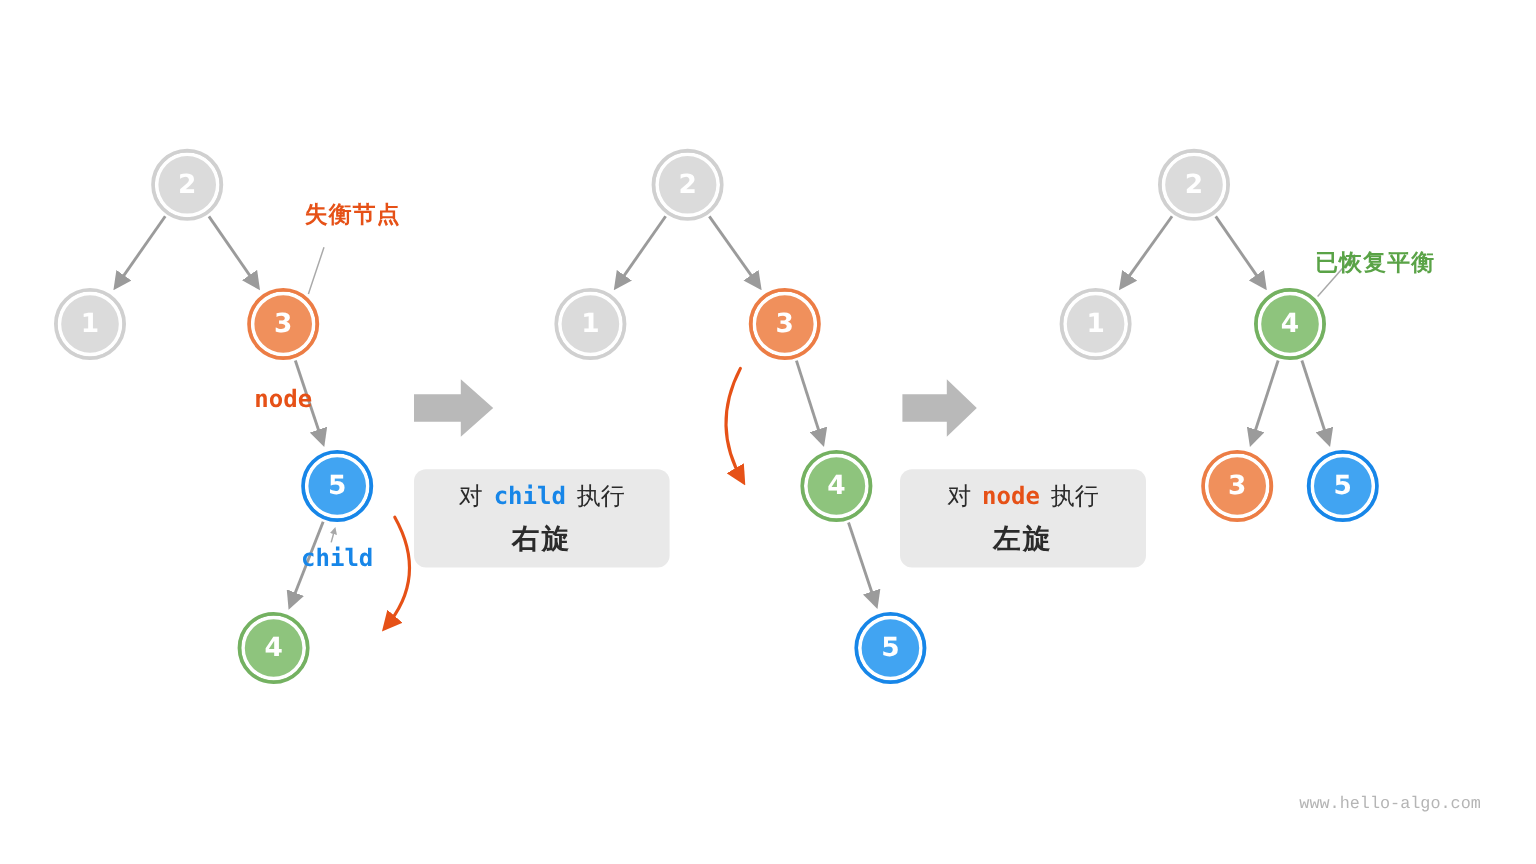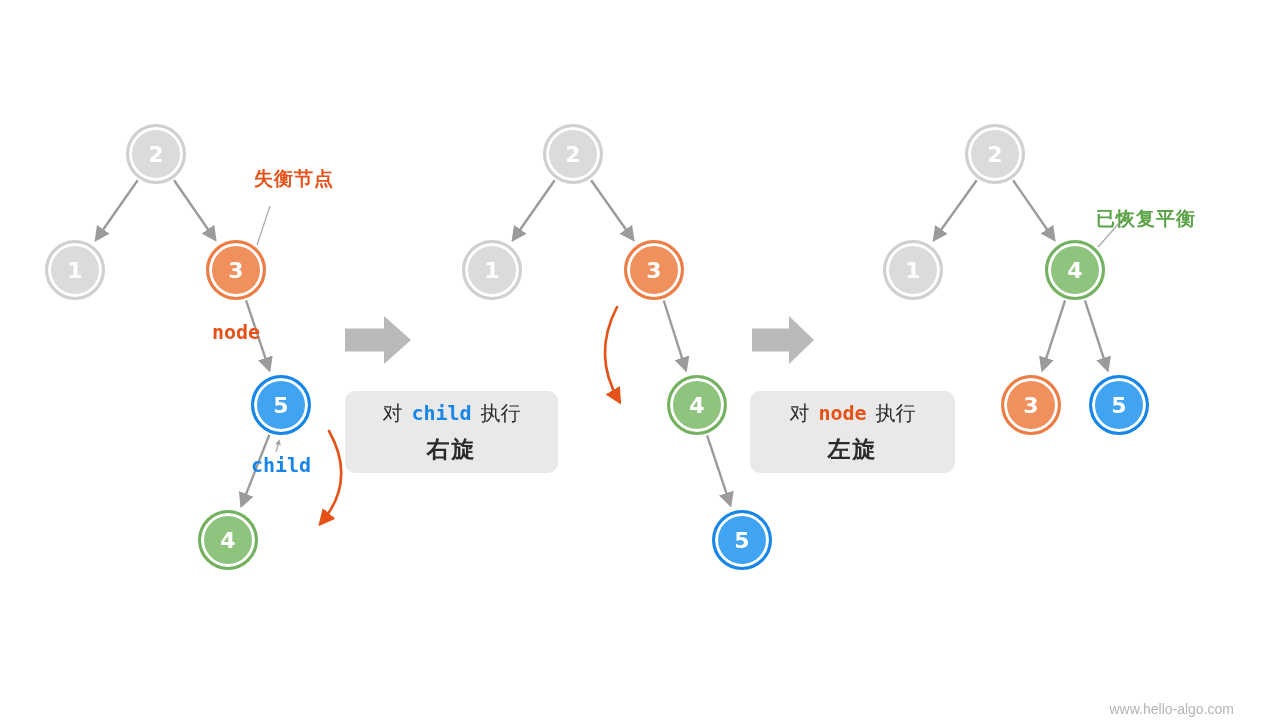--- a/index.html
+++ b/index.html
@@ -42,22 +42,22 @@
 
   .caption{position:absolute;height:82px;background:var(--box-bg);border-radius:10px;
            display:flex;flex-direction:column;align-items:center;justify-content:center;
            gap:7px;color:#2b2b2b;}
   .cap-line1{font-size:20px;display:flex;align-items:center;}
   .cap-target{font-family:"DejaVu Sans Mono","Liberation Mono",monospace;font-weight:bold;margin:0 9px;}
   .cap-target.blue{color:var(--label-blue);}
   .cap-target.orange{color:var(--accent-orange);}
   .cap-line2{font-size:23px;font-weight:bold;letter-spacing:2px;}
 
-  .footer{position:absolute;right:46px;top:701px;color:var(--footer-gray);
-          font-family:Liberation Sans, sans-serif;font-size:14px;}
+  .footer{position:absolute;right:46px;top:662px;color:var(--footer-gray);
+          font-family:Liberation Mono, monospace;font-size:14px;}
 </style>
 </head>
 <body>
 
 <div class="stage">
 
   <svg class="overlay" width="1280" height="720" viewBox="0 0 1280 720">
     <defs>
       <marker id="mGray" viewBox="0 0 10 10" refX="7.5" refY="5" markerWidth="6.4" markerHeight="6.4" orient="auto-start-reverse">
         <path d="M0,0 L10,5 L0,10 Z"></path>

